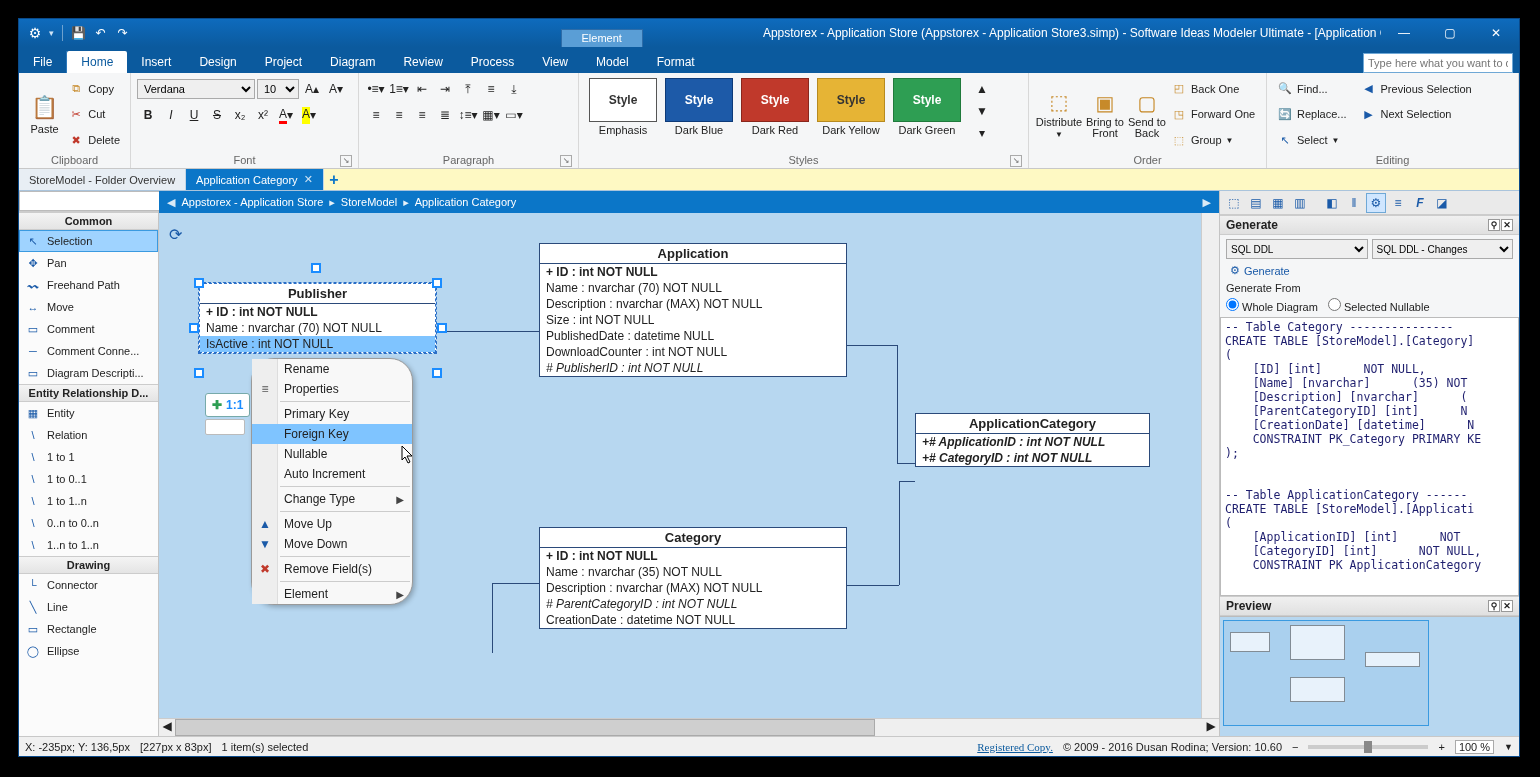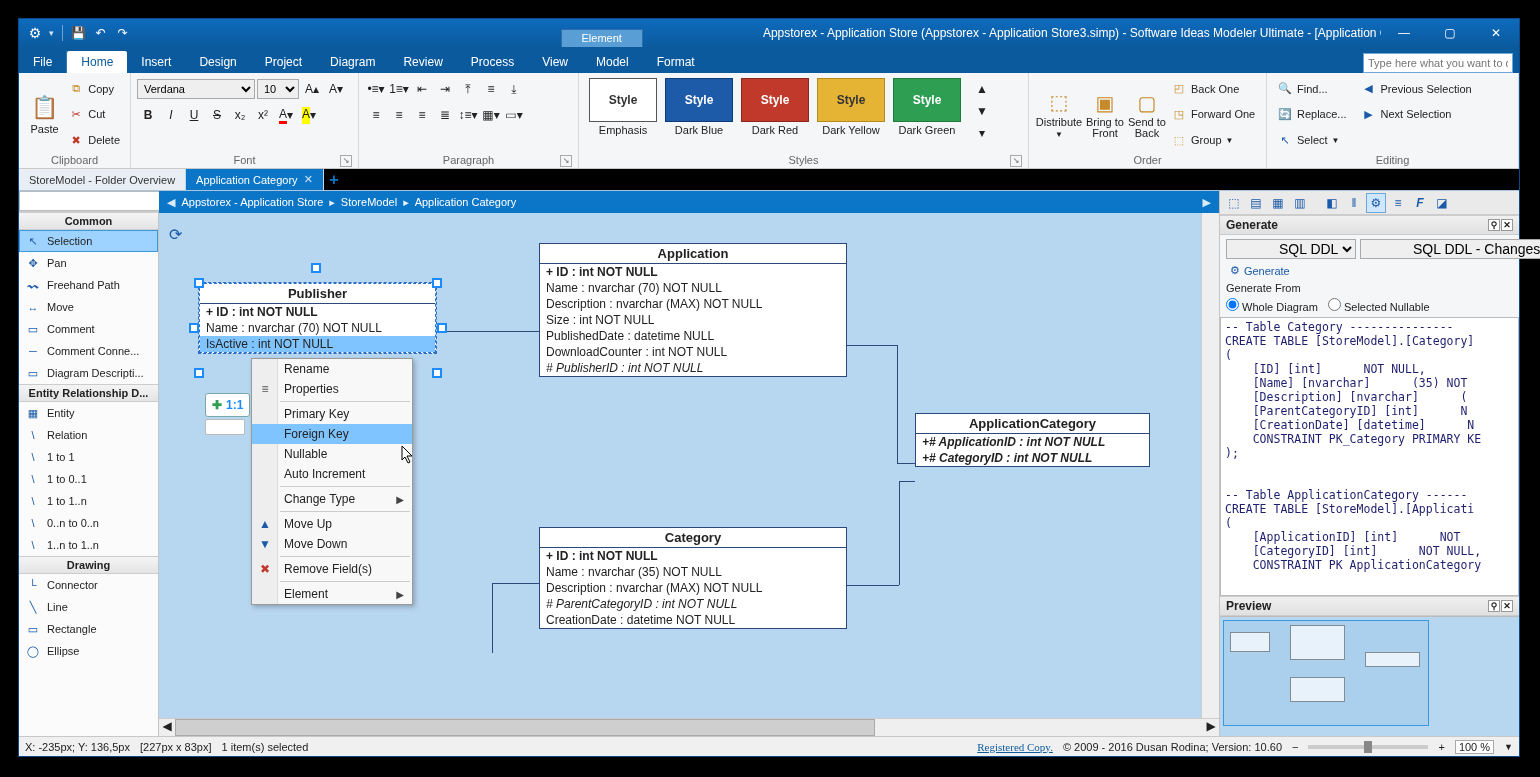--- a/index.html
+++ b/index.html
@@ -28,21 +28,21 @@
   .grow{display:flex;flex:1;}
   .bigbtn{display:flex;flex-direction:column;align-items:center;justify-content:center;width:48px;gap:2px;cursor:pointer;font-size:11px;}
   .smallrow{display:flex;flex-direction:column;justify-content:space-around;}
   .smallbtn{display:flex;align-items:center;gap:4px;padding:1px 4px;font-size:11px;cursor:pointer;white-space:nowrap;}
   .iconbox{width:16px;height:16px;display:inline-flex;align-items:center;justify-content:center;}
   .stylebtn{width:68px;height:44px;border:1px solid #999;display:flex;align-items:center;justify-content:center;font-size:12px;font-weight:bold;margin:0 4px;cursor:pointer;color:#fff;}
   .stylecol{display:flex;flex-direction:column;align-items:center;gap:2px;font-size:11px;text-align:right;}
   .toolbtn{width:22px;height:22px;border:1px solid transparent;display:inline-flex;align-items:center;justify-content:center;cursor:pointer;}
   .fontsel{height:20px;border:1px solid #aaa;font-size:11px;padding:0 2px;}
   
-  .doctabs{height:22px;background:#000000;display:flex;align-items:center;border-bottom:1px solid #aac4dc;}
+  .doctabs{height:22px;background:#fef9c3;display:flex;align-items:center;border-bottom:1px solid #aac4dc;}
   .doctab{height:100%;padding:0 10px;display:flex;align-items:center;gap:6px;font-size:11px;border-right:1px solid #c4d6e6;cursor:pointer;}
   .doctab.inactive{background:#e8eef4;color:#333;}
   .doctab.active{background:#0b76c8;color:#fff;}
   .doctab .x{font-size:11px;opacity:.8;}
   .addtab{width:20px;color:#0b76c8;font-size:16px;font-weight:bold;text-align:center;cursor:pointer;}
   
   .main{flex:1;display:flex;min-height:0;}
   .leftpanel{width:140px;border-right:1px solid #c4c4c4;display:flex;flex-direction:column;background:#fbfbfb;}
   .leftpanel .search{display:flex;border-bottom:1px solid #ccc;}
   .leftpanel .search input{flex:1;height:20px;border:1px solid #bbb;font-size:11px;padding:0 3px;}
@@ -75,21 +75,21 @@
   .ctxitem .sub{margin-left:auto;font-size:10px;color:#444;}
   .ctxitem .ci{position:absolute;left:5px;width:16px;text-align:center;}
   
   .rightstack{width:300px;display:flex;flex-direction:column;border-left:1px solid #c4c4c4;background:#f5f6f7;}
   .rtoolbar{height:24px;background:#eaeaea;border-bottom:1px solid #ccc;display:flex;align-items:center;gap:2px;padding:0 4px;}
   .rtoolbar .tb{width:20px;height:20px;border:1px solid transparent;cursor:pointer;display:inline-flex;align-items:center;justify-content:center;}
   .phdr{background:linear-gradient(#f0f0f0,#e0e0e0);border-top:1px solid #ccc;border-bottom:1px solid #ccc;padding:2px 6px;font-size:12px;font-weight:bold;display:flex;align-items:center;}
   .phdr .pbtns{margin-left:auto;display:flex;gap:1px;}
   .phdr .pbtns span{width:12px;height:12px;border:1px solid #999;font-size:9px;line-height:10px;text-align:center;cursor:pointer;background:#fff;}
   .genpanel{padding:4px 6px;display:flex;flex-direction:column;gap:4px;font-size:11px;}
-  .genpanel select{height:20px;font-size:14px;border:1px solid #aaa;padding-left:48px;}
+  .genpanel select{height:20px;font-size:10px;border:1px solid #aaa;}
   .genrow{display:flex;gap:4px;}
   .genrow select{flex:1;}
   .sqlbox{flex:1;background:#fff;border:1px solid #bbb;font-family:Consolas,monospace;font-size:11.5px;color:#1e1e6e;padding:2px 4px;overflow:auto;white-space:pre;}
   .previewbox{height:120px;background:#b7d7f0;border-top:1px solid #bbb;position:relative;}
   
   .statusbar{height:20px;background:#f0f0f0;border-top:1px solid #c8c8c8;display:flex;align-items:center;font-size:11px;padding:0 6px;gap:10px;}
   .statusbar .right{margin-left:auto;display:flex;align-items:center;gap:10px;}
   .statusbar a{color:#0b5a9e;font-family:Liberation Serif, serif;}
   .zoomtrack{width:120px;height:4px;background:#ccc;position:relative;}
   .zoomtrack .zk{position:absolute;width:8px;height:12px;background:#888;top:-4px;left:56px;}
@@ -487,21 +487,21 @@
             <div class="ehdr">Category</div>
             <div id="rows-category">
                 <div class="erow pk">+ ID : int NOT NULL</div>
                 <div class="erow">Name : nvarchar (35)  NOT NULL</div>
                 <div class="erow">Description : nvarchar (MAX)  NOT NULL</div>
                 <div class="erow fk"># ParentCategoryID : int NOT NULL</div>
                 <div class="erow">CreationDate : datetime NOT NULL</div>
               </div>
           </div>
 
-          <div class="ctxmenu" style="left:92px;top:145px;">
+          <div class="ctxmenu" style="left:92px;top:145px;border-radius:23px;">
             <div class="gutter"></div>
             <div id="ctxitems">
                 <div class="ctxitem">
                   <span>Rename</span>
                 </div>
                 <div class="ctxitem">
                   <span class="ci" style="color:#555;">≡</span>
                   <span>Properties</span>
                 </div>
                 <div class="ctxsep"></div>

